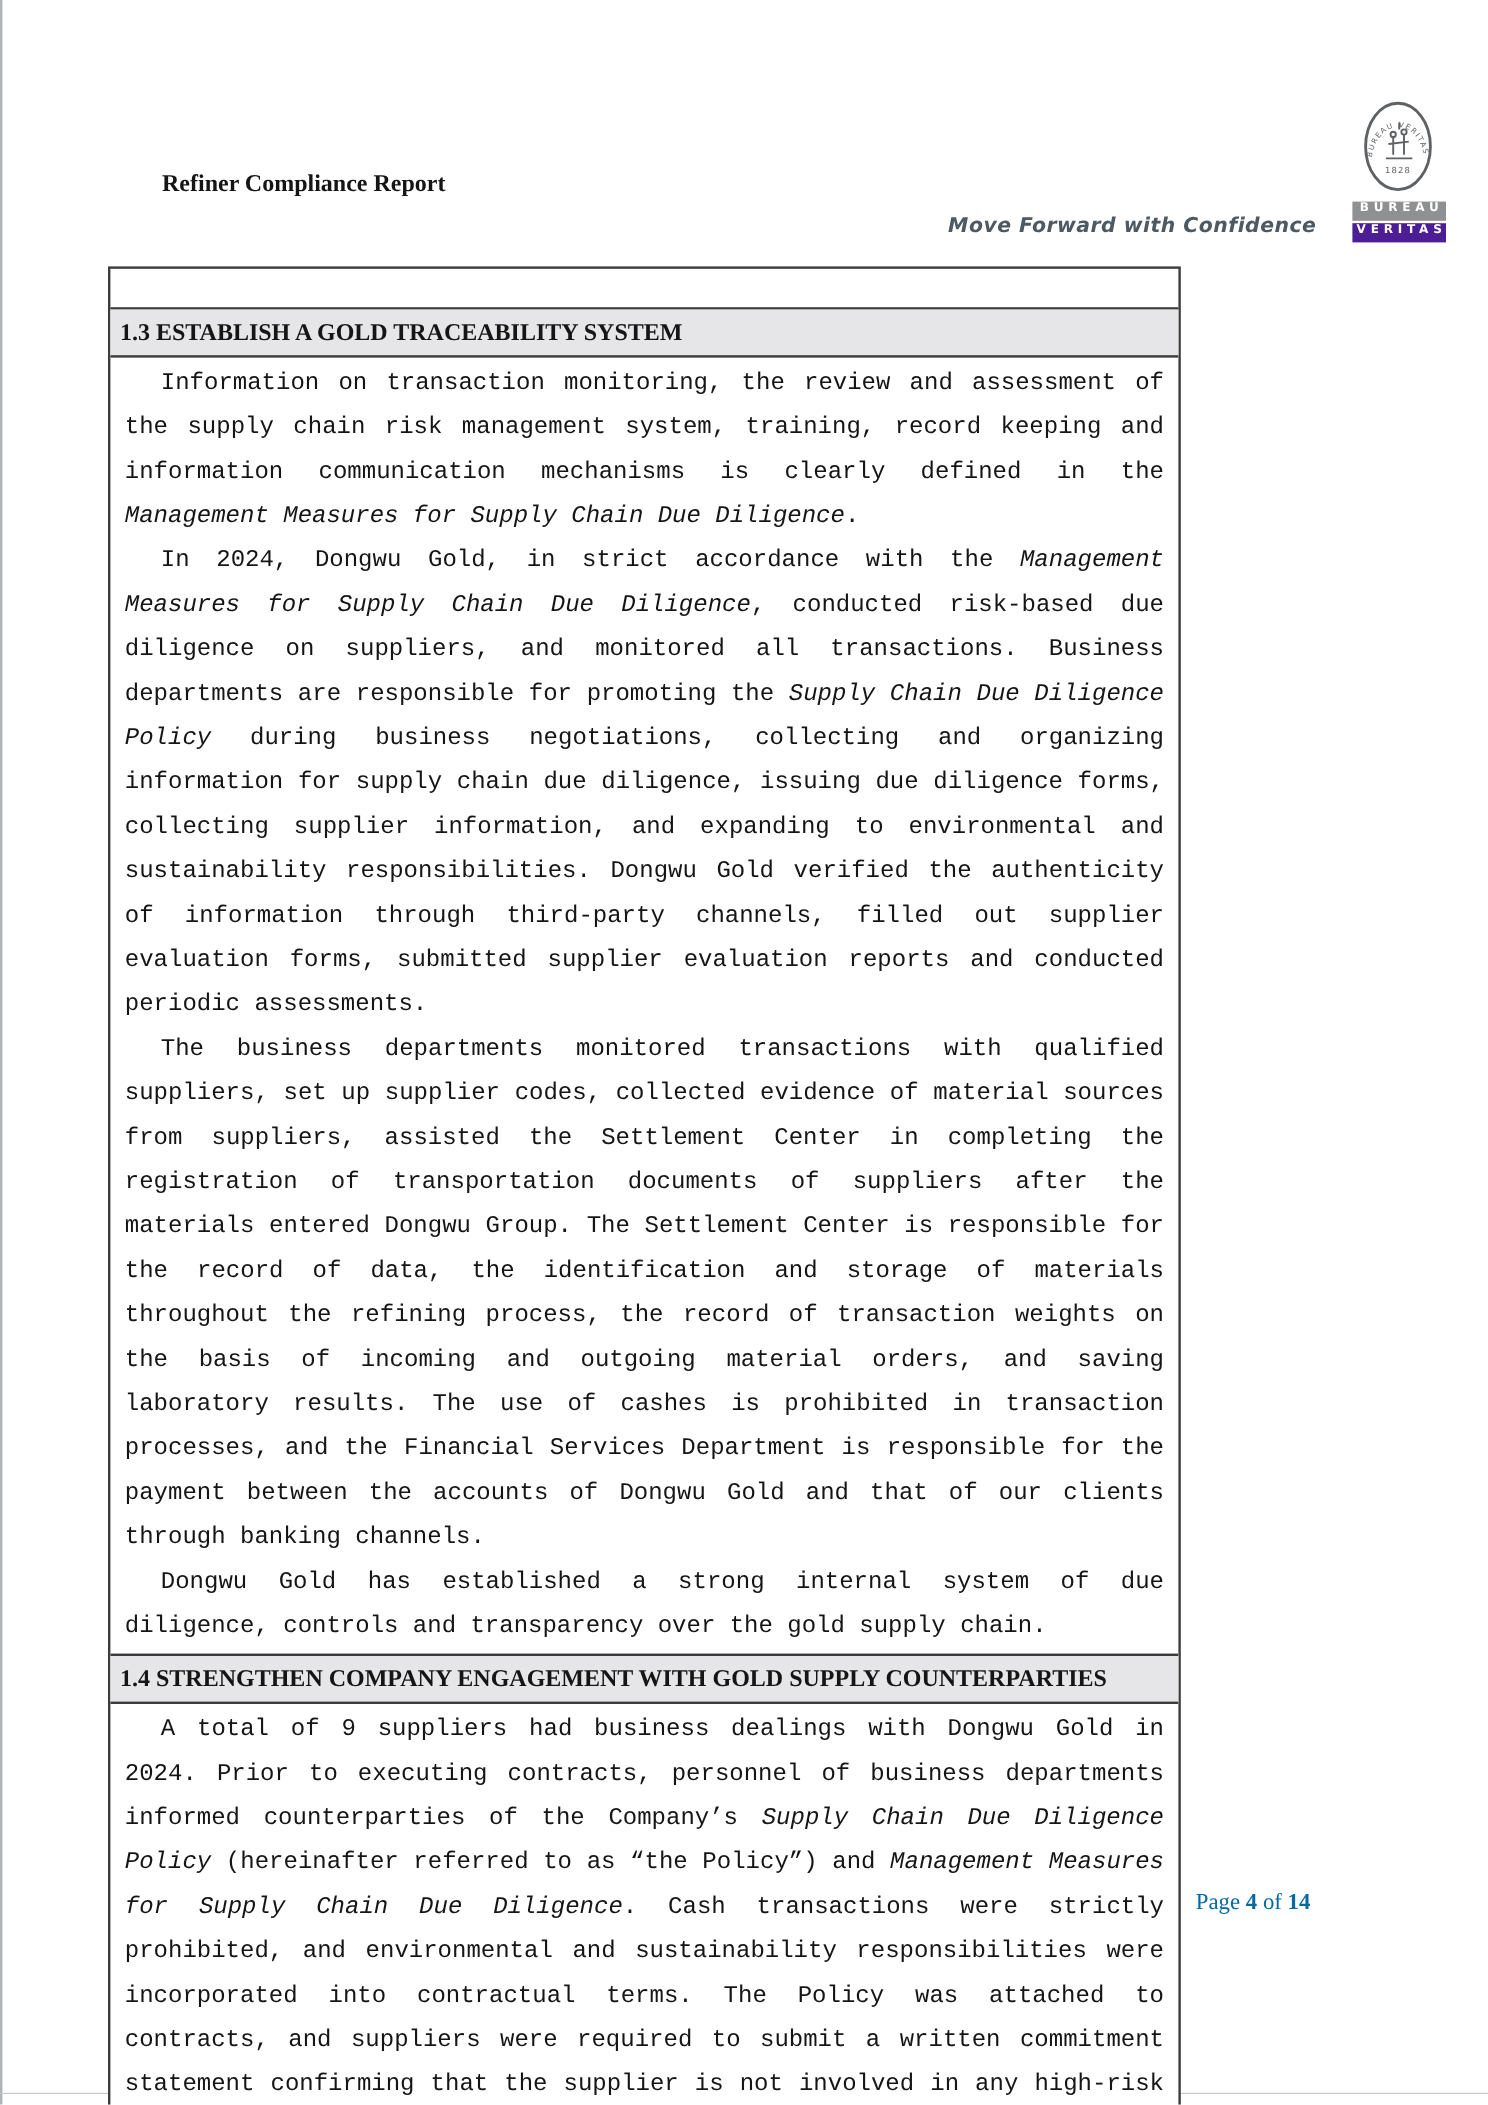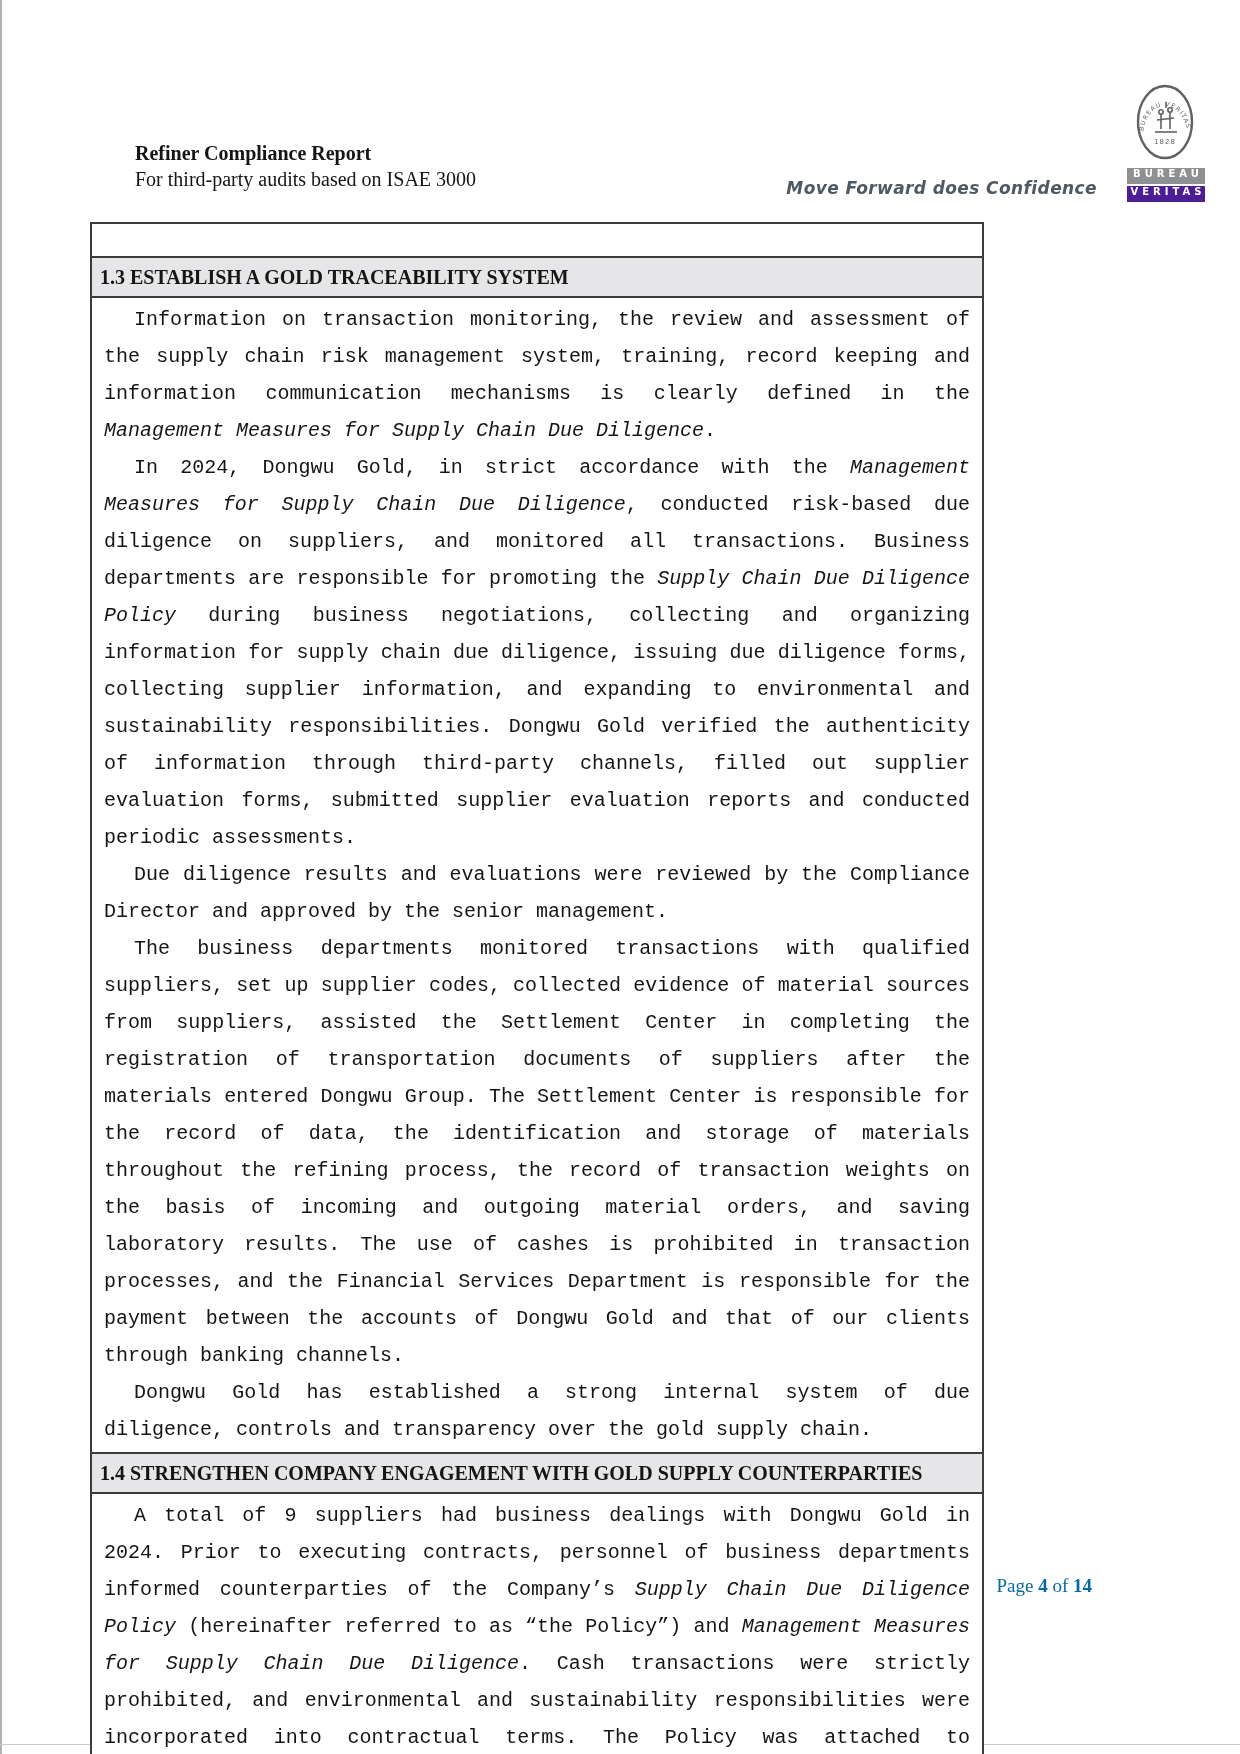--- a/index.html
+++ b/index.html
@@ -67,24 +67,23 @@
 </head>
 <body>
 
 <div class="page">
 
   <div class="scan-edge-left"></div>
   <div class="scan-edge-bottom"></div>
 
   <div class="header-titles">
     <div class="t2">Refiner Compliance Report</div>
-    <div class="t3">For third-party audits based on ISAE 3000</div>
   </div>
 
-  <div class="tagline">Move Forward does Confidence</div>
+  <div class="tagline">Move Forward with Confidence</div>
 
   <div class="logo">
     <svg class="logo-emblem" width="78" height="82" viewBox="0 0 78 82">
       <ellipse cx="38" cy="38" rx="27" ry="36" fill="none" stroke="#5f6265" stroke-width="2.4"></ellipse>
       <defs>
         <path id="ringArc" d="M 16 52 A 22 30 0 1 1 60 52"></path>
       </defs>
       <text font-family="DejaVu Sans, sans-serif" font-size="6.2" fill="#5f6265" letter-spacing="1.2">
         <textPath href="#ringArc" startOffset="6%">BUREAU VERITAS</textPath>
       </text>
@@ -105,21 +104,20 @@
     </div>
   </div>
 
   <div class="content-box">
     <div class="row-empty"></div>
 
     <div class="section-heading">1.3 ESTABLISH A GOLD TRACEABILITY SYSTEM</div>
     <div class="section-body sec13">
         <p><span>Information on transaction monitoring, the review and assessment of the supply chain risk management system, training, record keeping and information communication mechanisms is clearly defined in the </span><em>Management Measures for Supply Chain Due Diligence</em><span>.</span></p>
         <p><span>In 2024, Dongwu Gold, in strict accordance with the </span><em>Management Measures for Supply Chain Due Diligence</em><span>, conducted risk-based due diligence on suppliers, and monitored all transactions. Business departments are responsible for promoting the </span><em>Supply Chain Due Diligence Policy</em><span> during business negotiations, collecting and organizing information for supply chain due diligence, issuing due diligence forms, collecting supplier information, and expanding to environmental and sustainability responsibilities. Dongwu Gold verified the authenticity of information through third-party channels, filled out supplier evaluation forms, submitted supplier evaluation reports and conducted periodic assessments.</span></p>
-        <p><span>Due diligence results and evaluations were reviewed by the Compliance Director and approved by the senior management.</span></p>
         <p><span>The business departments monitored transactions with qualified suppliers, set up supplier codes, collected evidence of material sources from suppliers, assisted the Settlement Center in completing the registration of transportation documents of suppliers after the materials entered Dongwu Group. The Settlement Center is responsible for the record of data, the identification and storage of materials throughout the refining process, the record of transaction weights on the basis of incoming and outgoing material orders, and saving laboratory results. The use of cashes is prohibited in transaction processes, and the Financial Services Department is responsible for the payment between the accounts of Dongwu Gold and that of our clients through banking channels.</span></p>
         <p><span>Dongwu Gold has established a strong internal system of due diligence, controls and transparency over the gold supply chain.</span></p>
       </div>
 
     <div class="section-heading bordered-top">1.4 STRENGTHEN COMPANY ENGAGEMENT WITH GOLD SUPPLY COUNTERPARTIES</div>
     <div class="section-body sec14">
         <p><span>A total of 9 suppliers had business dealings with Dongwu Gold in 2024. Prior to executing contracts, personnel of business departments informed counterparties of the Company’s </span><em>Supply Chain Due Diligence Policy</em><span> (hereinafter referred to as “the Policy”) and </span><em>Management Measures for Supply Chain Due Diligence</em><span>. Cash transactions were strictly prohibited, and environmental and sustainability responsibilities were incorporated into contractual terms. The Policy was attached to contracts, and suppliers were required to submit a written commitment statement confirming that the supplier is not involved in any high-risk situations outlined in the Policy, does not engage in serious human rights abuses or infringements, does not force or coerce labor or employ child labor in its supply chain, does not directly or indirectly support non-state armed groups, does not directly or indirectly support public or private security forces, and is not involved in bribery, fraud, or money laundering; the supplier duly pays all applicable taxes and fees and does not engage in activities that negatively impact environmental and sustainability responsibilities.</span></p>
       </div>
   </div>
 

